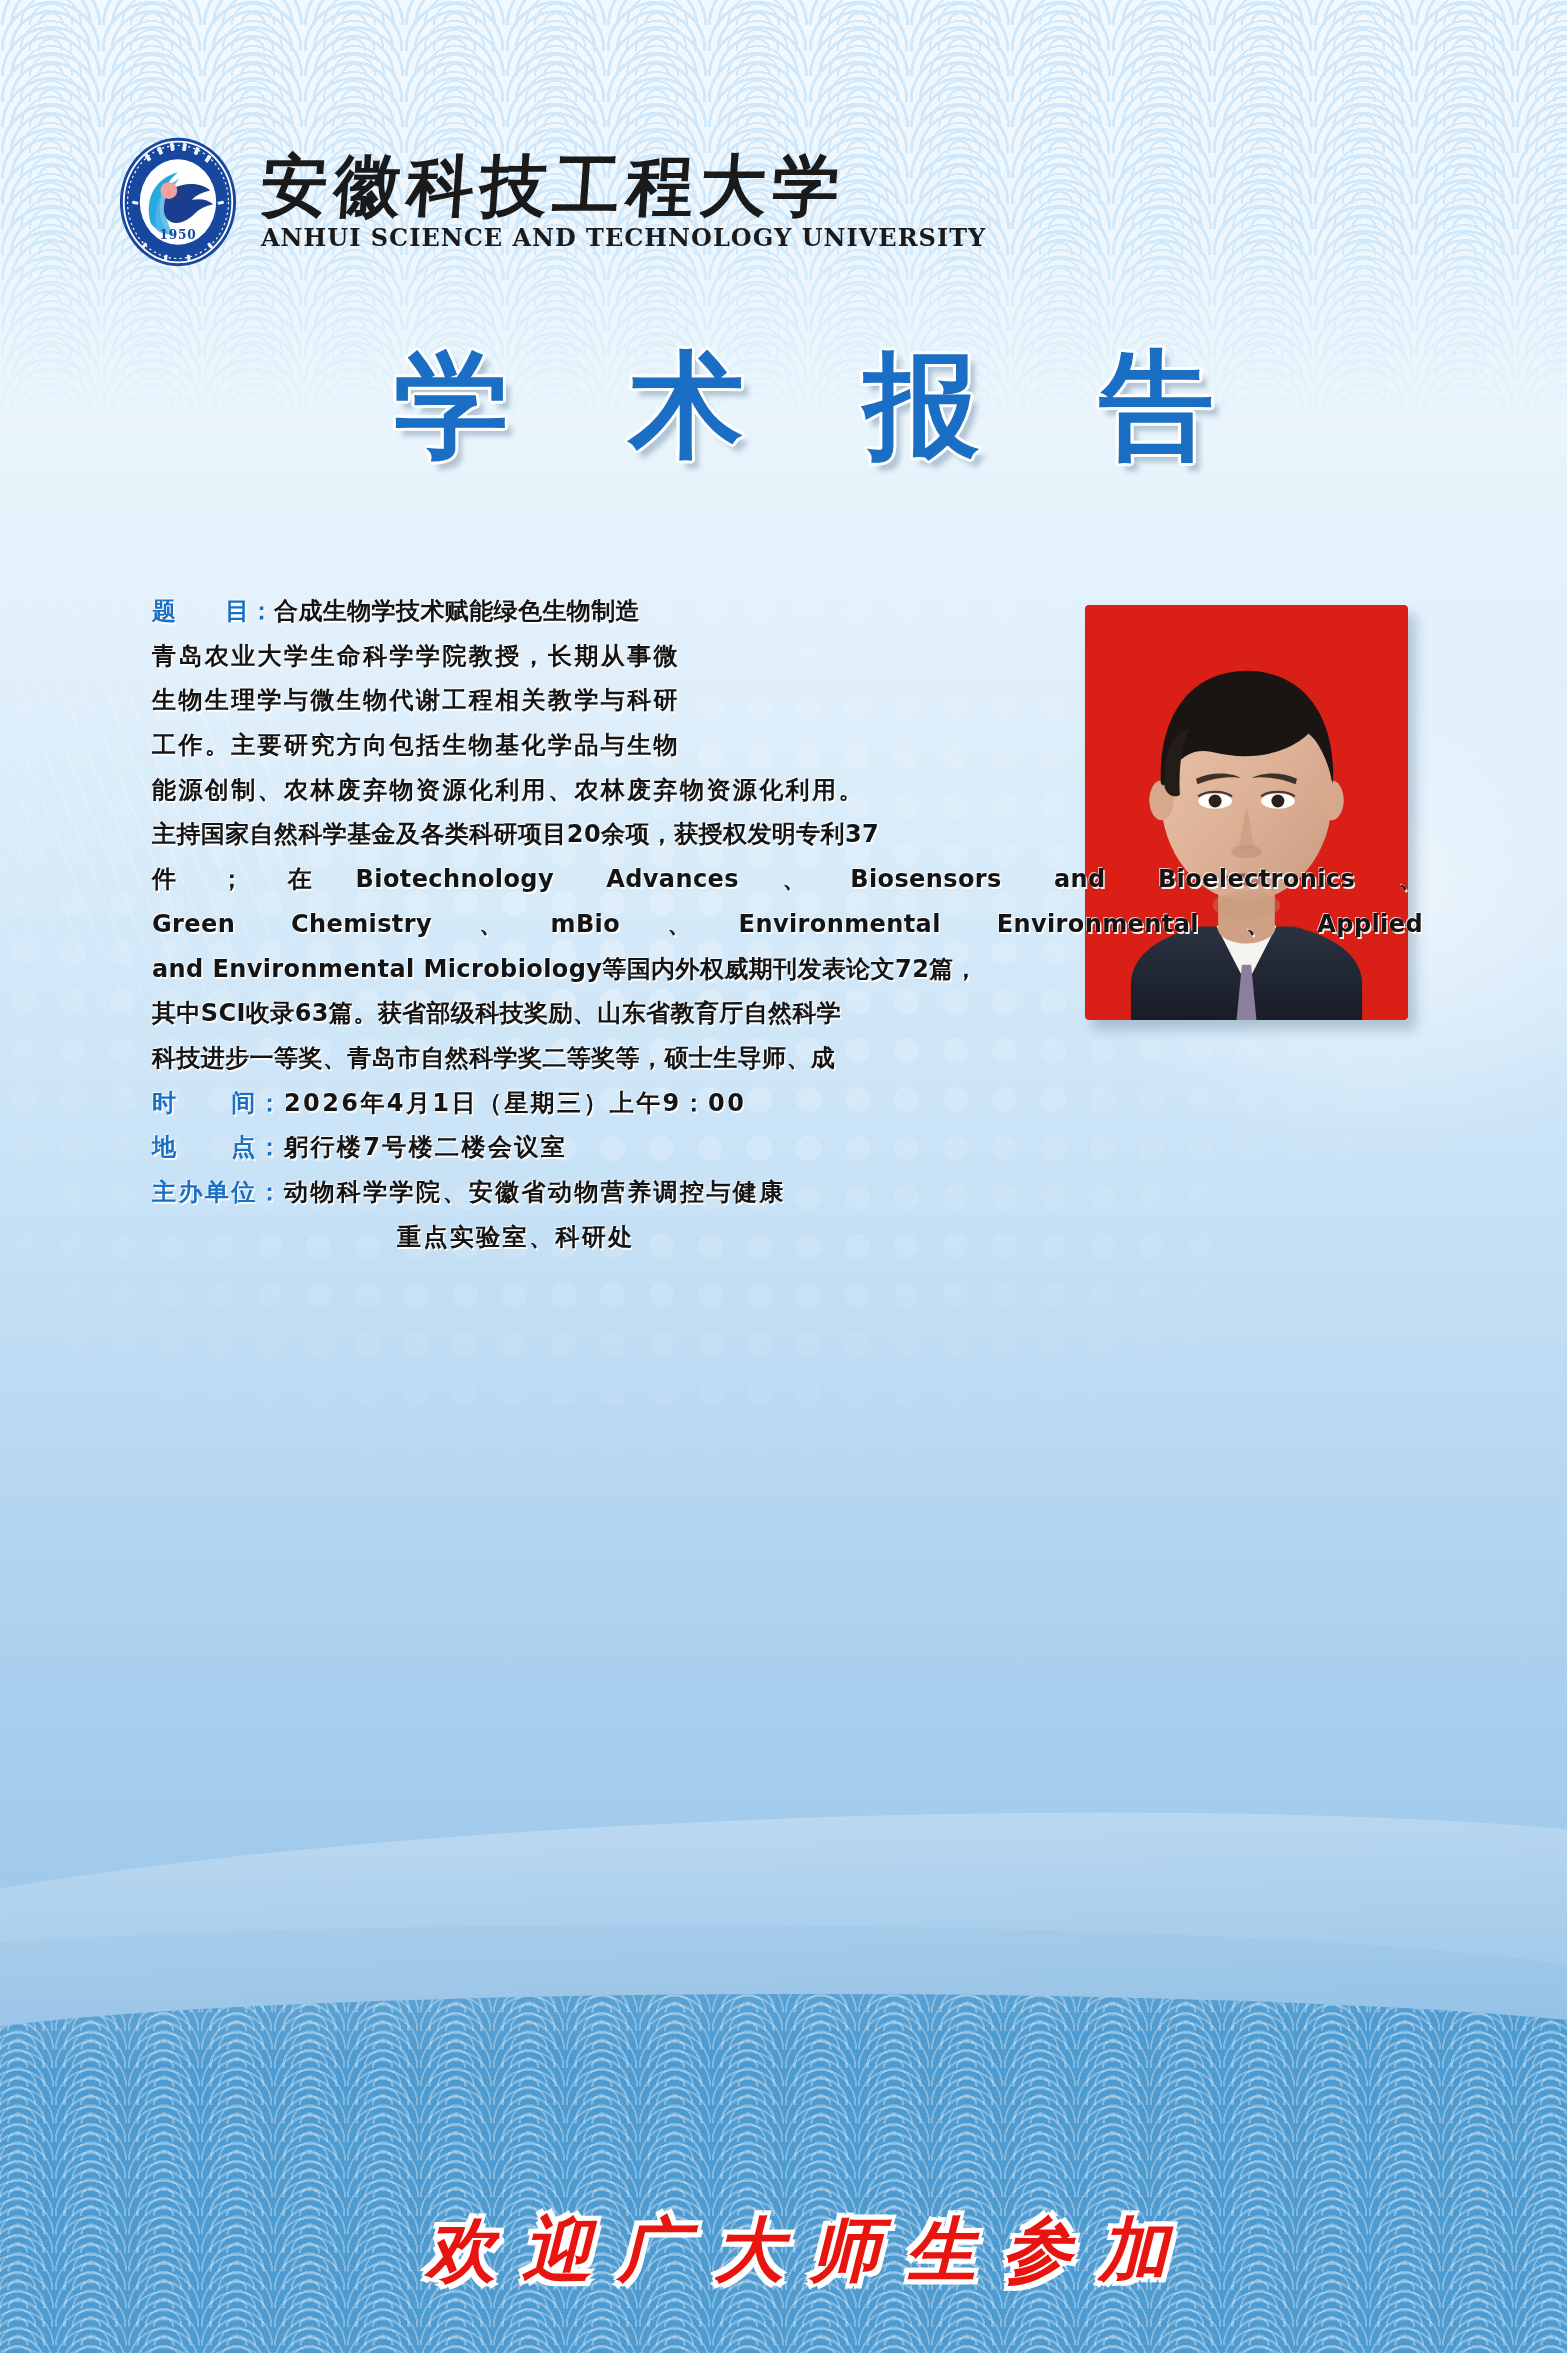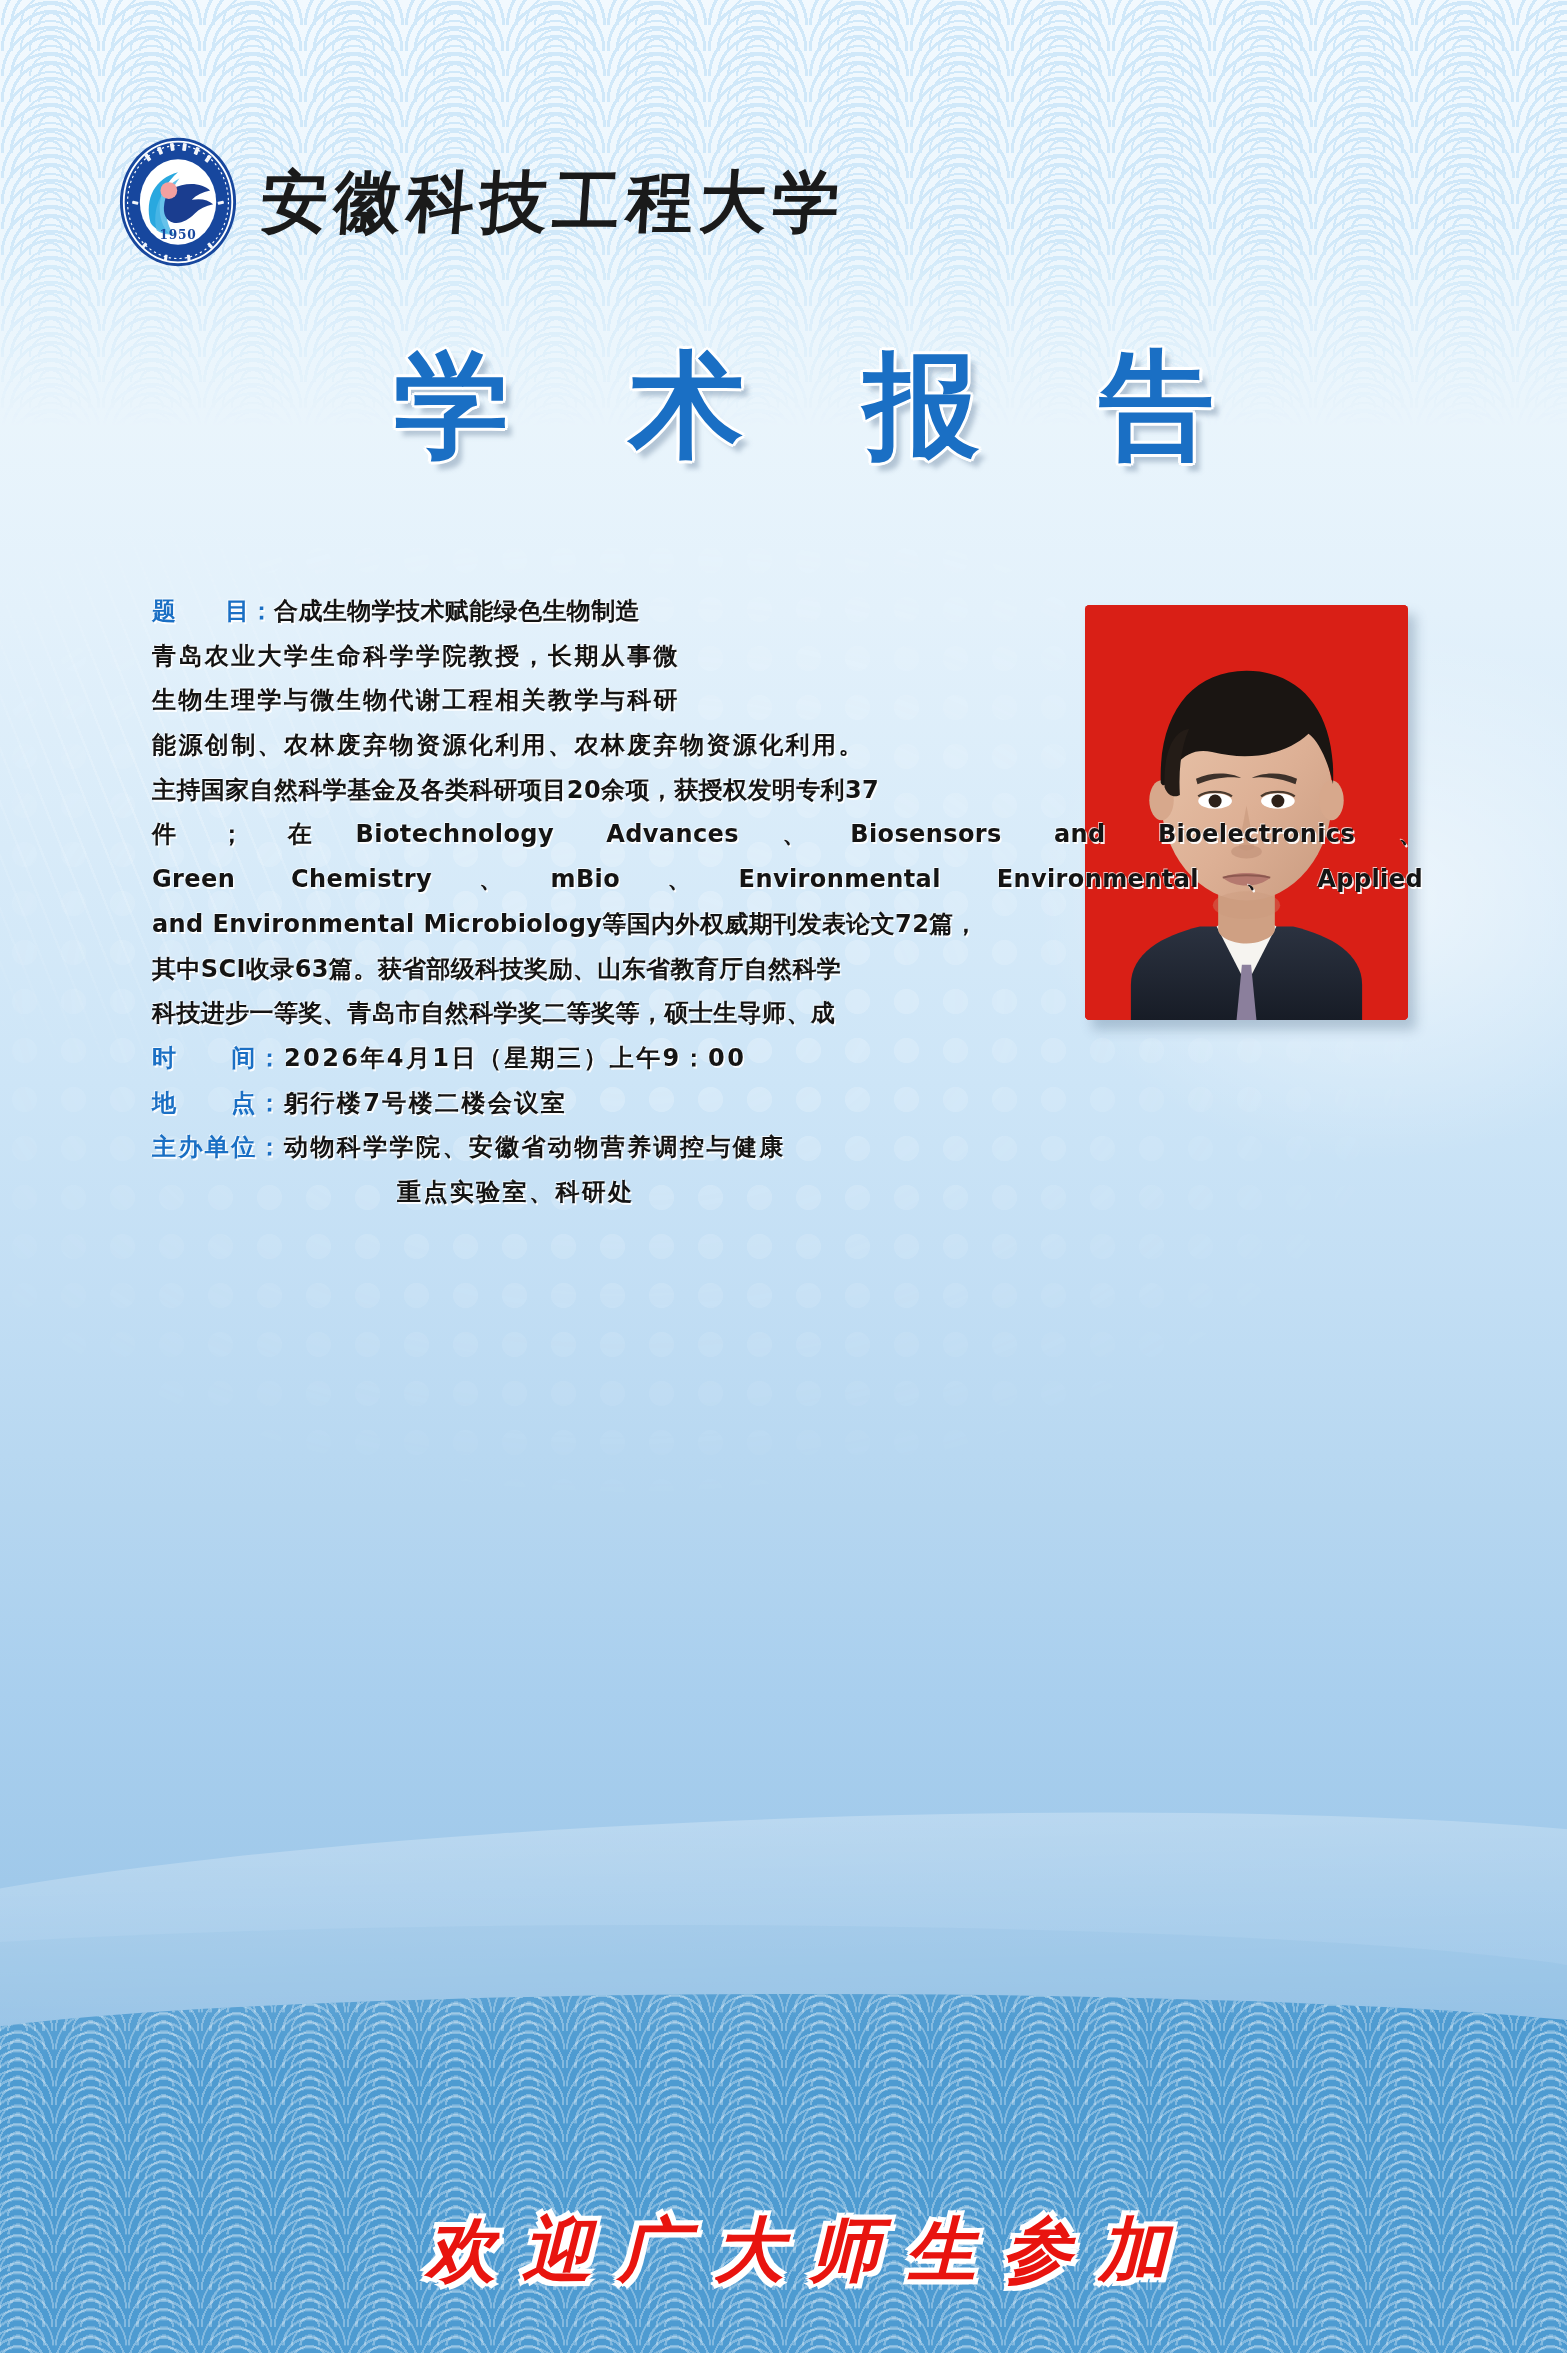--- a/index.html
+++ b/index.html
@@ -221,20 +221,21 @@
           <rect x="36" y="142" width="4" height="8" rx="1" transform="rotate(-140 38 146)"></rect>
           <rect x="122" y="142" width="4" height="8" rx="1" transform="rotate(140 124 146)"></rect>
           <rect x="64" y="158" width="4" height="8" rx="1" transform="rotate(-172 66 162)"></rect>
           <rect x="94" y="158" width="4" height="8" rx="1" transform="rotate(172 96 162)"></rect>
         </g>
       </svg>
     </div>
 
     <div class="uni-names">
       <div class="uni-cn">安徽科技工程大学</div>
+      <div class="uni-en">ANHUI SCIENCE AND TECHNOLOGY UNIVERSITY</div>
     </div>
   </div>
 
   <div class="main-title">学 术 报 告</div>
 
   <div class="portrait">
     <svg viewBox="0 0 422 542" preserveAspectRatio="xMidYMid slice">
       <defs>
         <linearGradient id="skin" x1="0" y1="0" x2="1" y2="1">
           <stop offset="0%" stop-color="#e9c5ab"></stop>
@@ -286,20 +287,21 @@
 
   <div class="body-block">
 
     <p class="line">
       <span class="lbl">题　　目：</span><span>合成生物学技术赋能绿色生物制造</span>
     </p>
 
 
     <p class="line wide">青岛农业大学生命科学学院教授，长期从事微</p>
     <p class="line wide">生物生理学与微生物代谢工程相关教学与科研</p>
+    <p class="line wide">工作。主要研究方向包括生物基化学品与生物</p>
     <p class="line wide">能源创制、农林废弃物资源化利用、农林废弃物资源化利用。</p>
     <p class="line">主持国家自然科学基金及各类科研项目20余项，获授权发明专利37</p>
     <p class="line justify">件；在Biotechnology Advances、Biosensors and Bioelectronics、</p>
     <p class="line justify">Green Chemistry、mBio、Environmental Environmental、Applied</p>
     <p class="line">and Environmental Microbiology等国内外权威期刊发表论文72篇，</p>
     <p class="line">其中SCI收录63篇。获省部级科技奖励、山东省教育厅自然科学</p>
     <p class="line">科技进步一等奖、青岛市自然科学奖二等奖等，硕士生导师、成</p>
 
     <p class="line wide gap-top">
       <span class="lbl">时　　间：</span><span>2026年4月1日（星期三）上午9：00</span>

